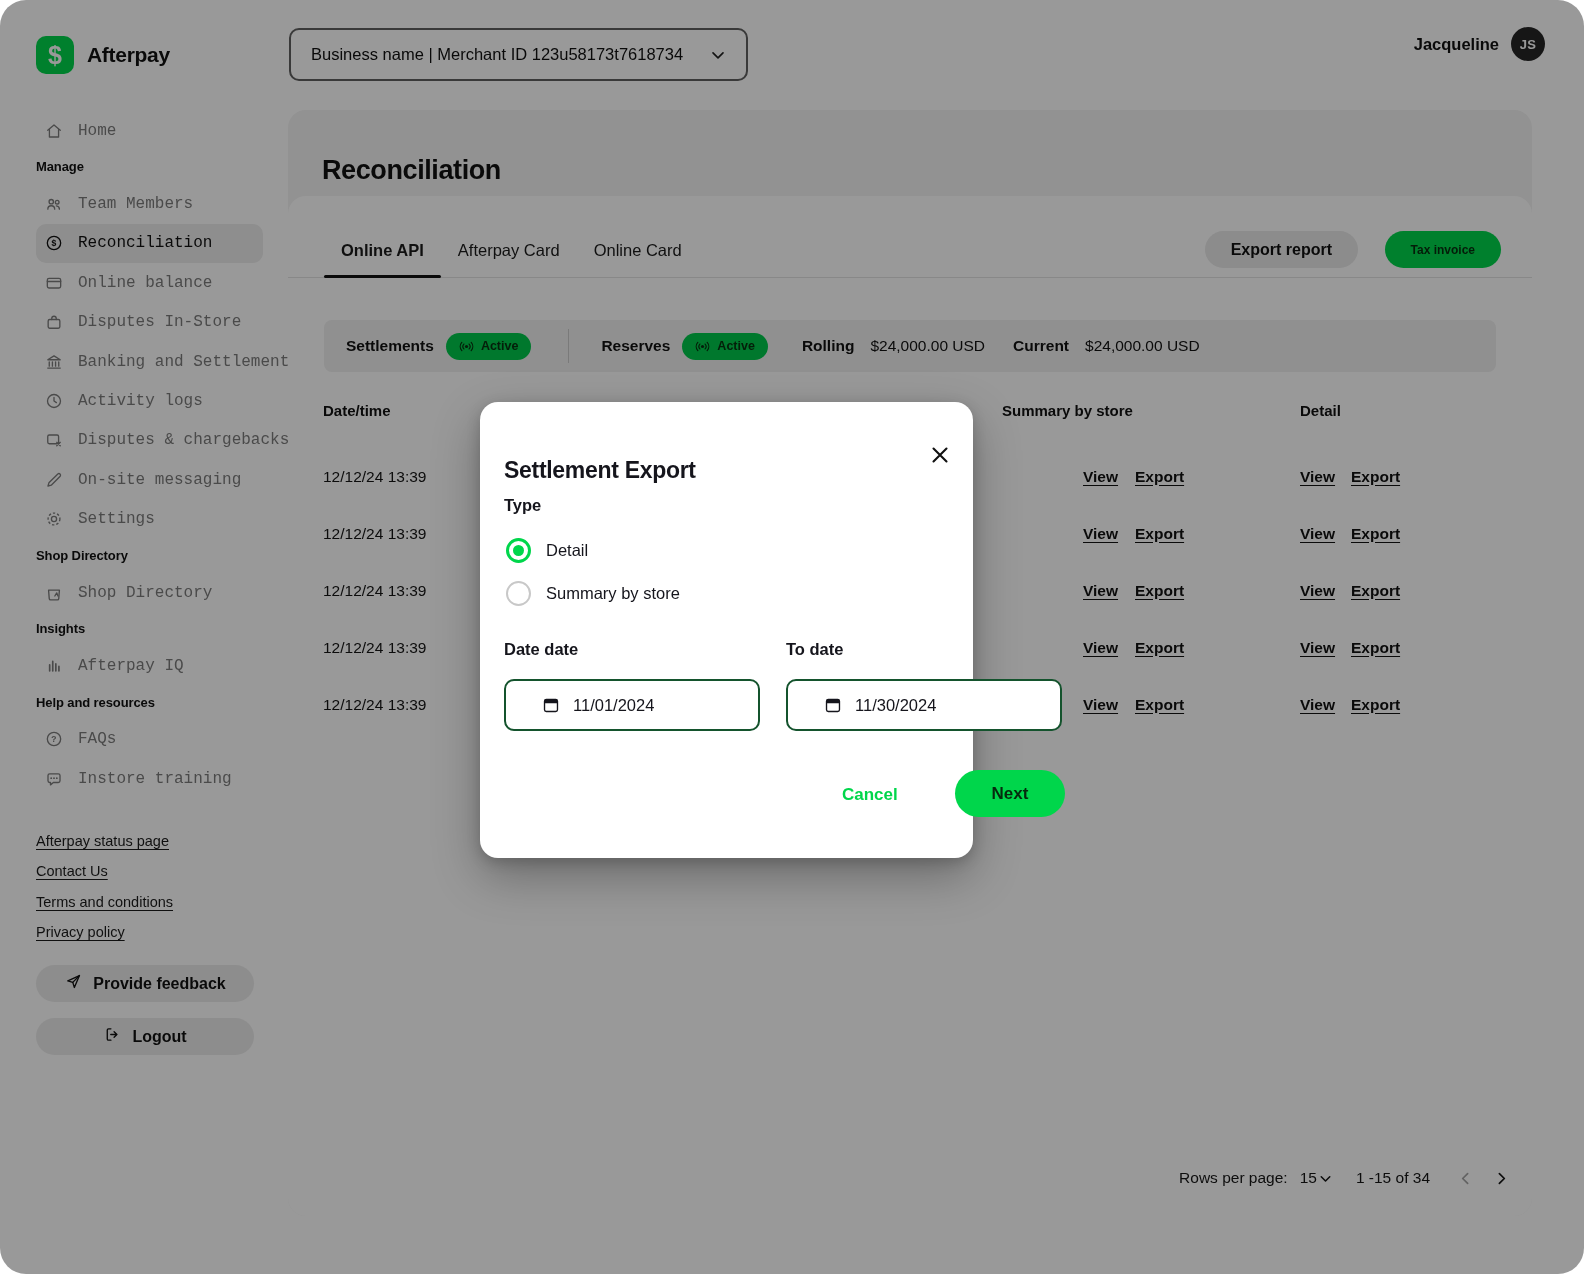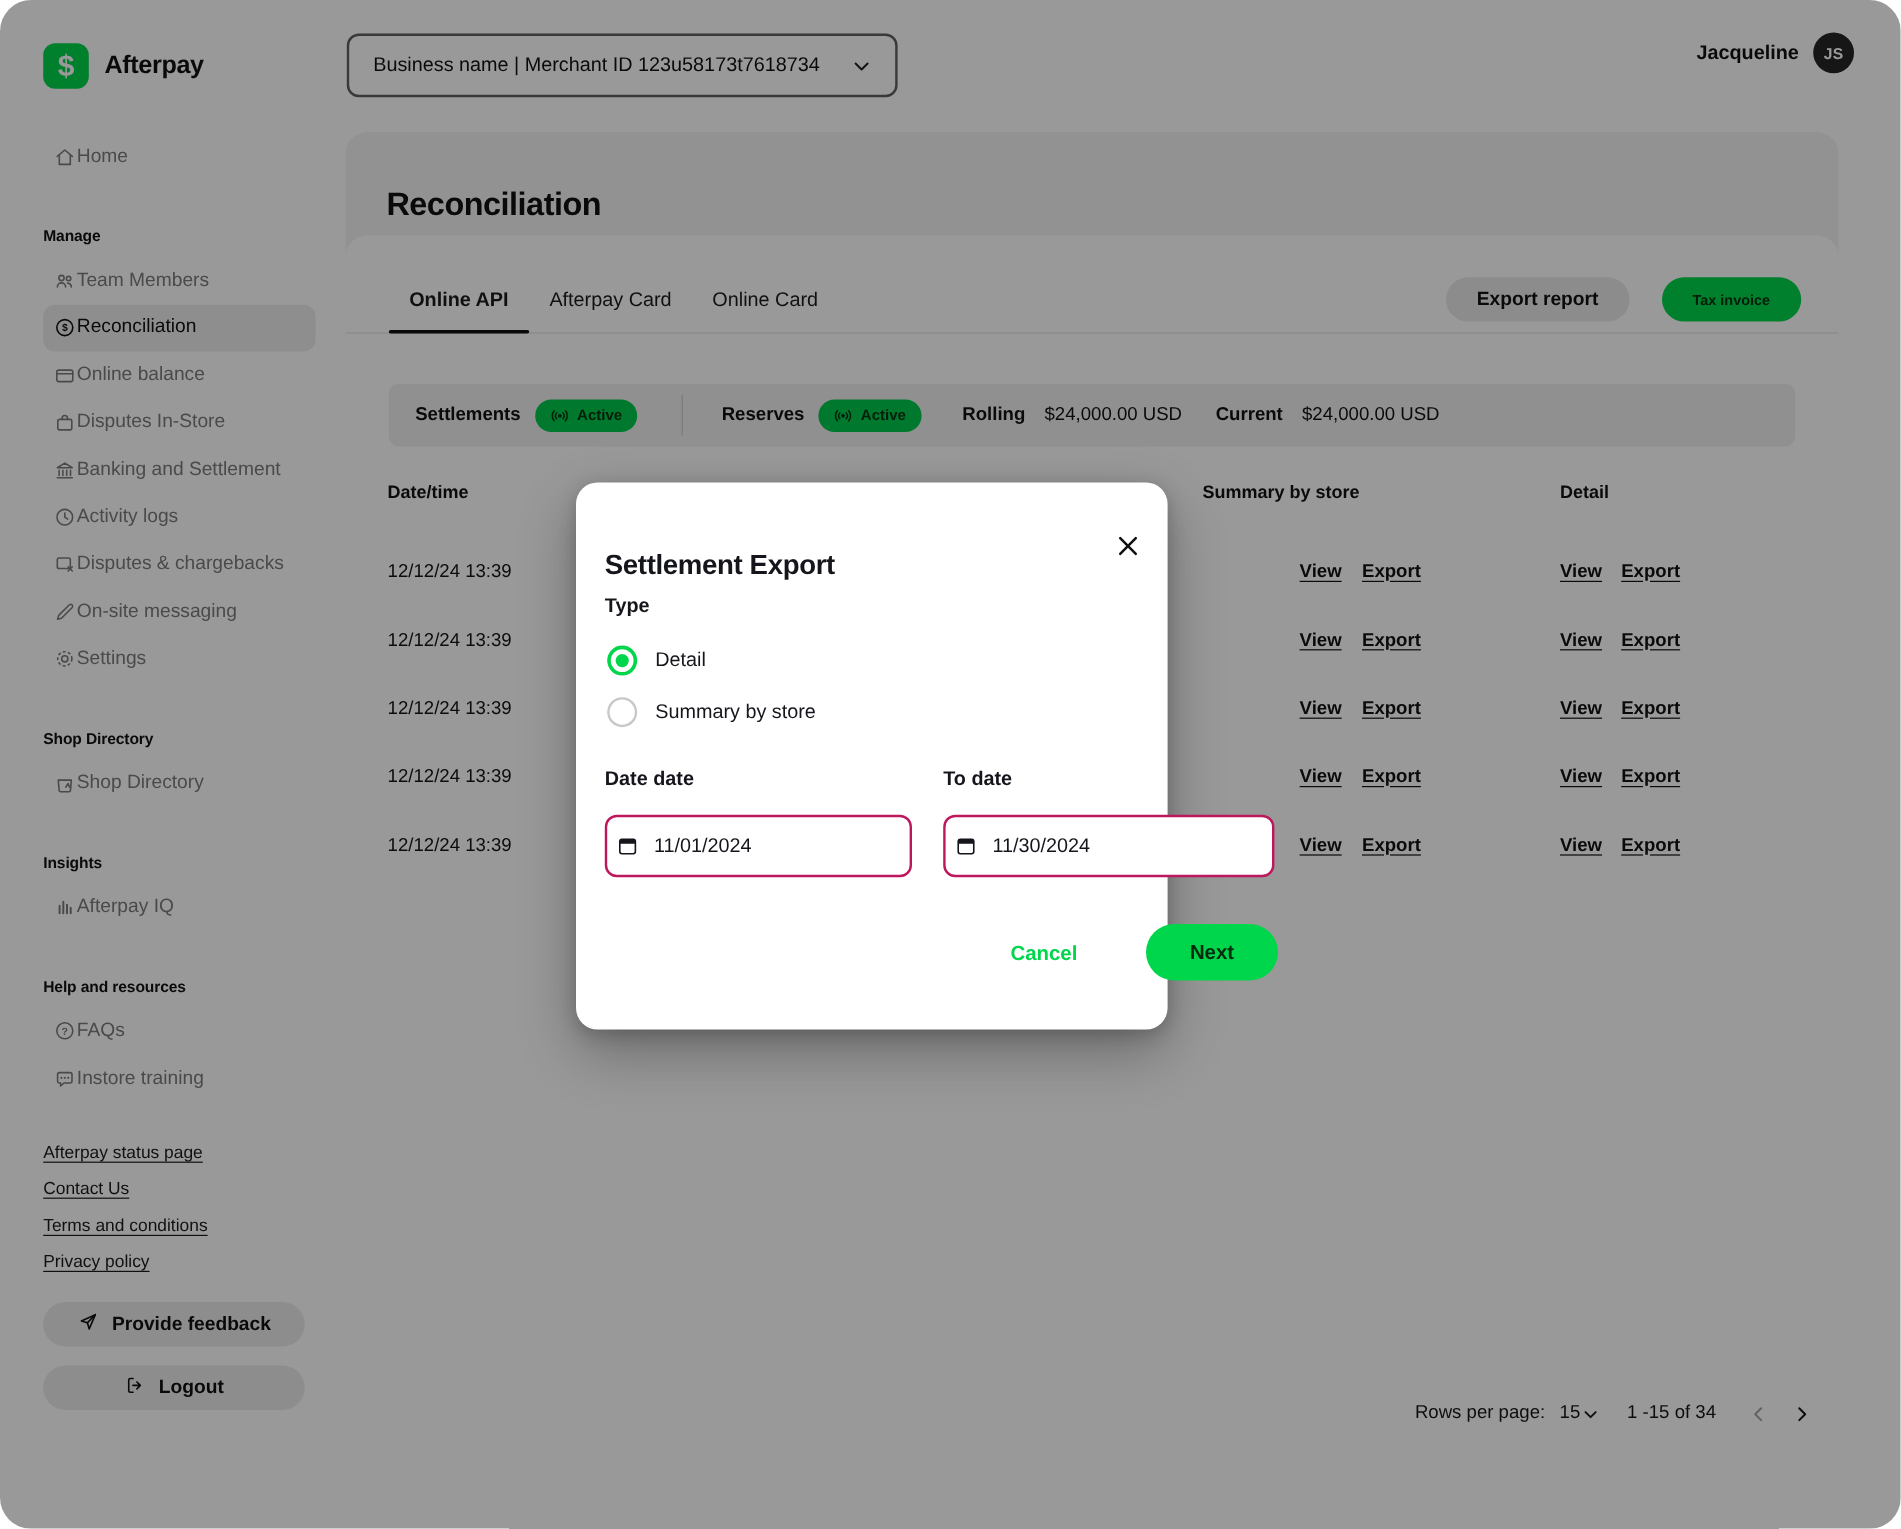--- a/index.html
+++ b/index.html
@@ -6,26 +6,26 @@
   body{font-family:"Liberation Sans","DejaVu Sans",sans-serif;color:#15151c;-webkit-font-smoothing:antialiased;}
   .app{position:relative;width:1584px;height:1274px;background:#fff;border-radius:26px;overflow:hidden;}
 
   
   .sidebar{position:absolute;left:0;top:0;width:288px;height:100%;background:#fff;}
   .logo-row{position:absolute;left:36px;top:36px;display:flex;align-items:center;gap:13px;}
   .logo-badge{width:38px;height:38px;border-radius:10px;background:var(--brand-green,#00D64B);color:#fff;
     display:flex;align-items:center;justify-content:center;font-size:25px;font-weight:700;}
   .logo-text{font-size:21px;font-weight:700;letter-spacing:-.3px;color:#111;}
   .side-nav{position:absolute;top:111px;left:36px;width:219px;}
-  .nav-item{display:flex;align-items:center;height:39.4px;padding:0 8px;margin:0 -8px 0 0;
-    color:#7c7c7c;font-size:16px;border-radius:10px;white-space:nowrap;cursor:pointer;}
+  .nav-item{display:flex;align-items:center;gap:14px;height:39.4px;padding:0 8px;margin:0 -8px 0 0;
+    color:#7c7c7c;font-size:16px;border-radius:10px;white-space:nowrap;cursor:pointer;font-family:Liberation Mono, monospace;}
   .nav-item.selected{background:#EDEDED;color:#111;margin-right:-8px;}
   .nav-item .nicon{width:20px;height:20px;flex:none;display:flex;align-items:center;justify-content:center;}
   .nav-item svg{width:20px;height:20px;}
-  .nav-section{margin:39px 0 9px;font-size:13px;line-height:16px;font-weight:700;color:#111;letter-spacing:-.1px;}
+  .nav-section{margin:9px 0 9px;font-size:13px;line-height:16px;font-weight:700;color:#111;letter-spacing:-.1px;}
   .side-links{margin-top:27px;}
   .side-link{display:flex;align-items:center;height:30.5px;font-size:14.5px;color:#1c1c1c;
     text-decoration:underline;text-underline-offset:3px;white-space:nowrap;cursor:pointer;}
   .side-btn{width:218px;height:37px;margin-top:16px;border-radius:19px;background:#ECECEC;border:none;
     display:flex;align-items:center;justify-content:center;gap:10px;font-size:16px;font-weight:700;color:#111;
     font-family:inherit;cursor:pointer;}
   .side-btn:first-of-type{margin-top:18px;}
   .side-btn svg{width:19px;height:19px;}
 
   
@@ -95,22 +95,22 @@
   .type-label{position:absolute;left:24px;top:94px;font-size:16.5px;font-weight:700;}
   .radio-row{position:absolute;left:26px;display:flex;align-items:center;gap:15px;font-size:16.5px;color:#15151c;cursor:pointer;}
   .radio-row.r1{top:136px;} .radio-row.r2{top:179px;}
   .radio{width:25px;height:25px;border-radius:50%;box-sizing:border-box;position:relative;flex:none;}
   .radio.on{border:3px solid var(--brand-green,#00D64B);}
   .radio.on::after{content:"";position:absolute;left:50%;top:50%;width:11px;height:11px;margin:-5.5px 0 0 -5.5px;
     border-radius:50%;background:var(--brand-green,#00D64B);}
   .radio.off{border:2.5px solid #C8C8C8;}
   .date-label{position:absolute;top:238px;font-size:16.5px;font-weight:700;}
   .dl-from{left:24px;} .dl-to{left:306px;}
-  .date-input{position:absolute;top:277px;height:52px;box-sizing:border-box;border:2px solid #be185d;border-radius:10px;
-    background:#fff;display:flex;align-items:center;gap:13px;padding:0 8px;font-size:16.5px;color:#15151c;cursor:text;}
+  .date-input{position:absolute;top:277px;height:52px;box-sizing:border-box;border:2px solid #14532d;border-radius:10px;
+    background:#fff;display:flex;align-items:center;gap:13px;padding:0 36px;font-size:16.5px;color:#15151c;cursor:text;}
   .di-from{left:24px;width:256px;} .di-to{left:306px;width:276px;}
   .date-input svg{width:18px;height:18px;flex:none;color:#15151c;}
   .btn-cancel{position:absolute;left:352px;top:379px;background:none;border:none;font-size:17px;font-weight:700;
     color:var(--brand-green,#00D64B);font-family:inherit;cursor:pointer;padding:4px 10px;}
   .btn-next{position:absolute;left:475px;top:368px;width:110px;height:47px;border:none;border-radius:24px;
     background:var(--brand-green,#00D64B);font-size:17px;font-weight:700;color:#062a0e;font-family:inherit;cursor:pointer;}
 </style>
 </head>
 <body>
 

